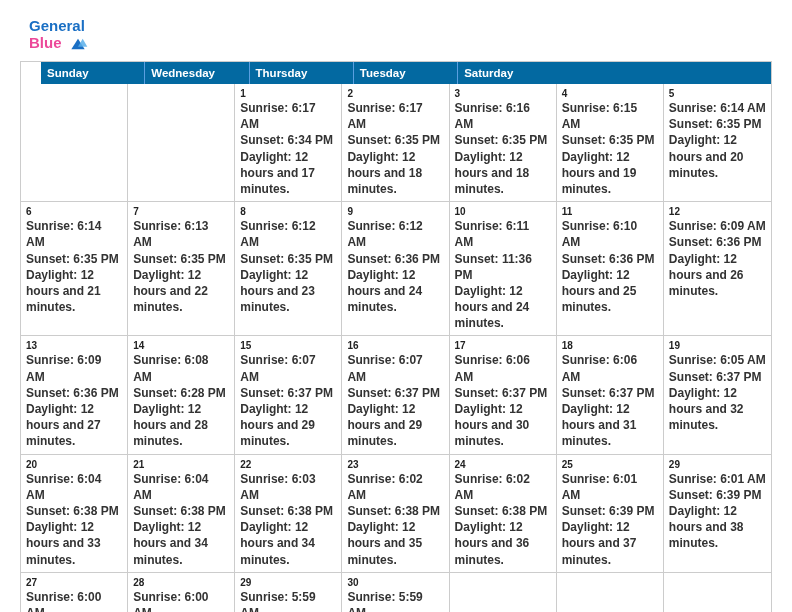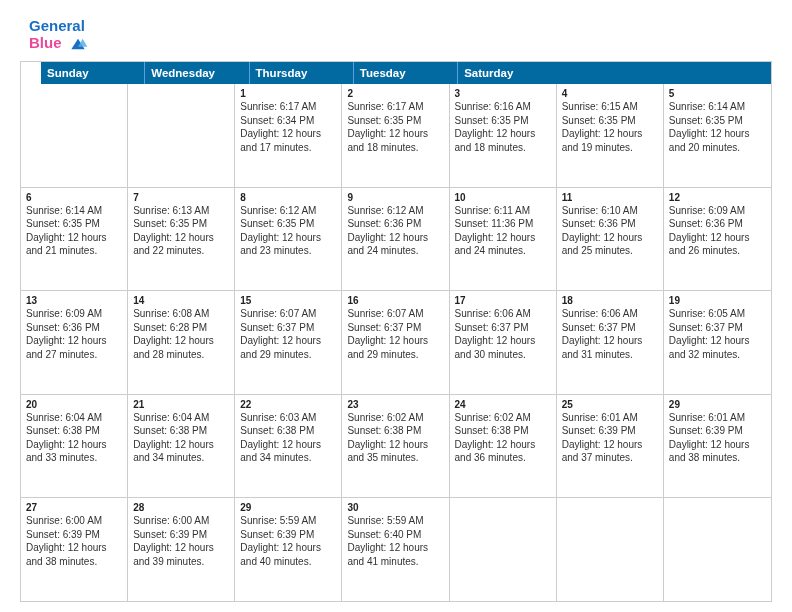--- a/index.html
+++ b/index.html
@@ -99,23 +99,24 @@
     .cal-cell:last-child { border-right: none; }
     .cal-cell.empty { background: #fff; }
     .day-num {
       font-size: 10px;
       font-weight: bold;
       color: #222;
       display: block;
       margin-bottom: 1px;
     }
     .sun-set-info {
-      font-size: 10px;
+      font-size: 12px;
       color: #333;
       line-height: 1.35;
+      font-weight: bold;
     }
   </style>
 </head>
 <body>
 
 <div class="page">
   <div class="header">
     <div class="logo">
       <div>
         <div class="logo-text">

